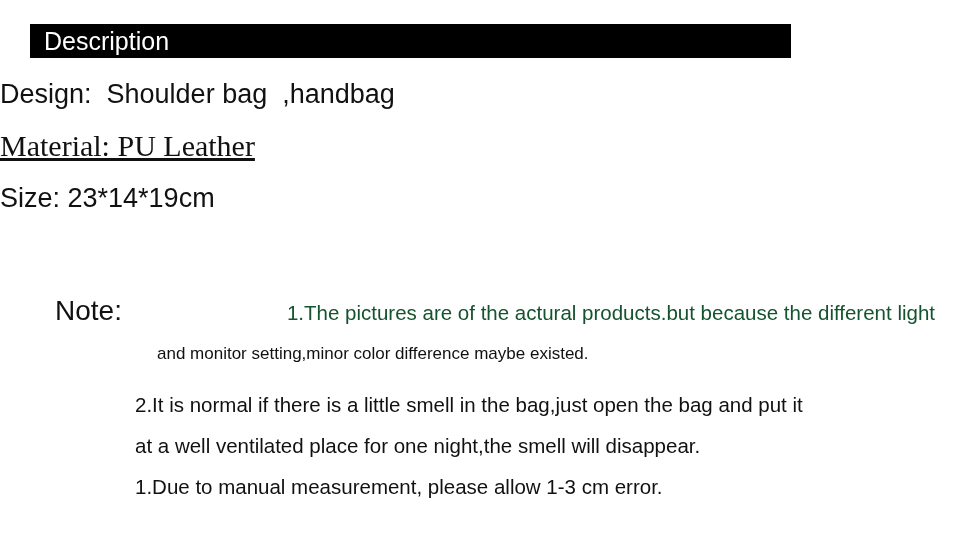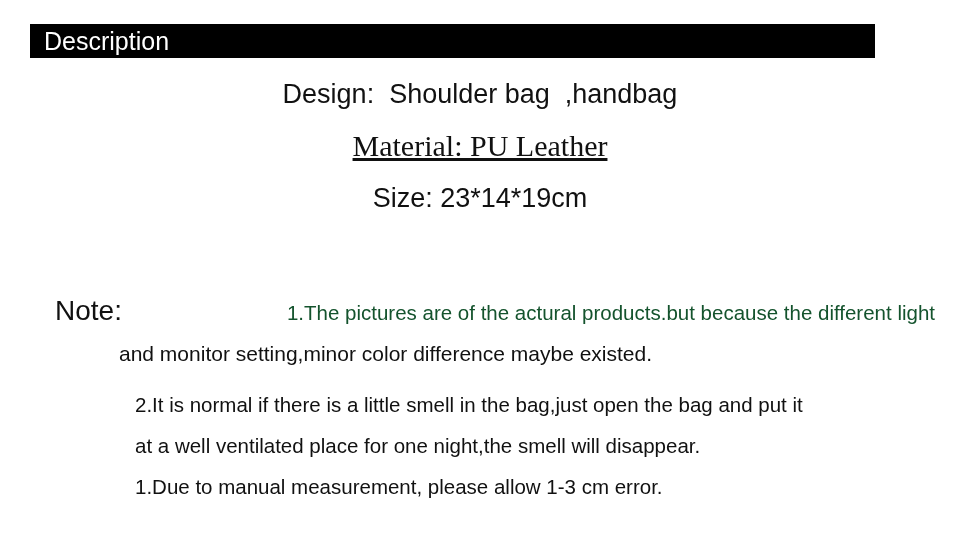--- a/index.html
+++ b/index.html
@@ -18,42 +18,42 @@
     position: relative;
     width: 960px;
     height: 543px;
     background: #ffffff;
   }
   
   .header-bar {
     position: absolute;
     left: 30px;
     top: 24px;
-    width: 845px;
+    width: 761px;
     height: 34px;
     background: #000000;
     display: flex;
     align-items: center;
   }
   .header-title {
     color: #ffffff;
     font-size: 25px;
     font-family: "Liberation Sans", sans-serif;
     font-weight: 400;
     padding-left: 14px;
     line-height: 1;
     letter-spacing: 0px;
   }
   
   .spec-block {
     position: absolute;
     left: 0;
     top: 68px;
     width: 960px;
-    text-align: center;
+    text-align: left;
   }
   .spec-line {
     font-size: 27px;
     font-family: "Liberation Sans", sans-serif;
     color: #111111;
     line-height: 52px;
     white-space: pre;
   }
   .spec-line.serif {
     font-family: "Liberation Serif", serif;
@@ -82,22 +82,22 @@
   .note-item {
     font-size: 20.5px;
     font-family: "Liberation Sans", sans-serif;
     color: #14532d;
     line-height: 41px;
   }
   .note-item-first {
     flex: 1;
   }
   .note-cont {
-    margin-left: 64px;
-    font-size: 21px;
+    margin-left: 102px;
+    font-size: 17px;
     line-height: 41px;
     font-family: "Liberation Sans", sans-serif;
     color: #111111;
   }
   .note-rest {
     margin-left: 80px;
     margin-top: 10px;
   }
   .note-rest .note-para {
     font-size: 20.5px;

